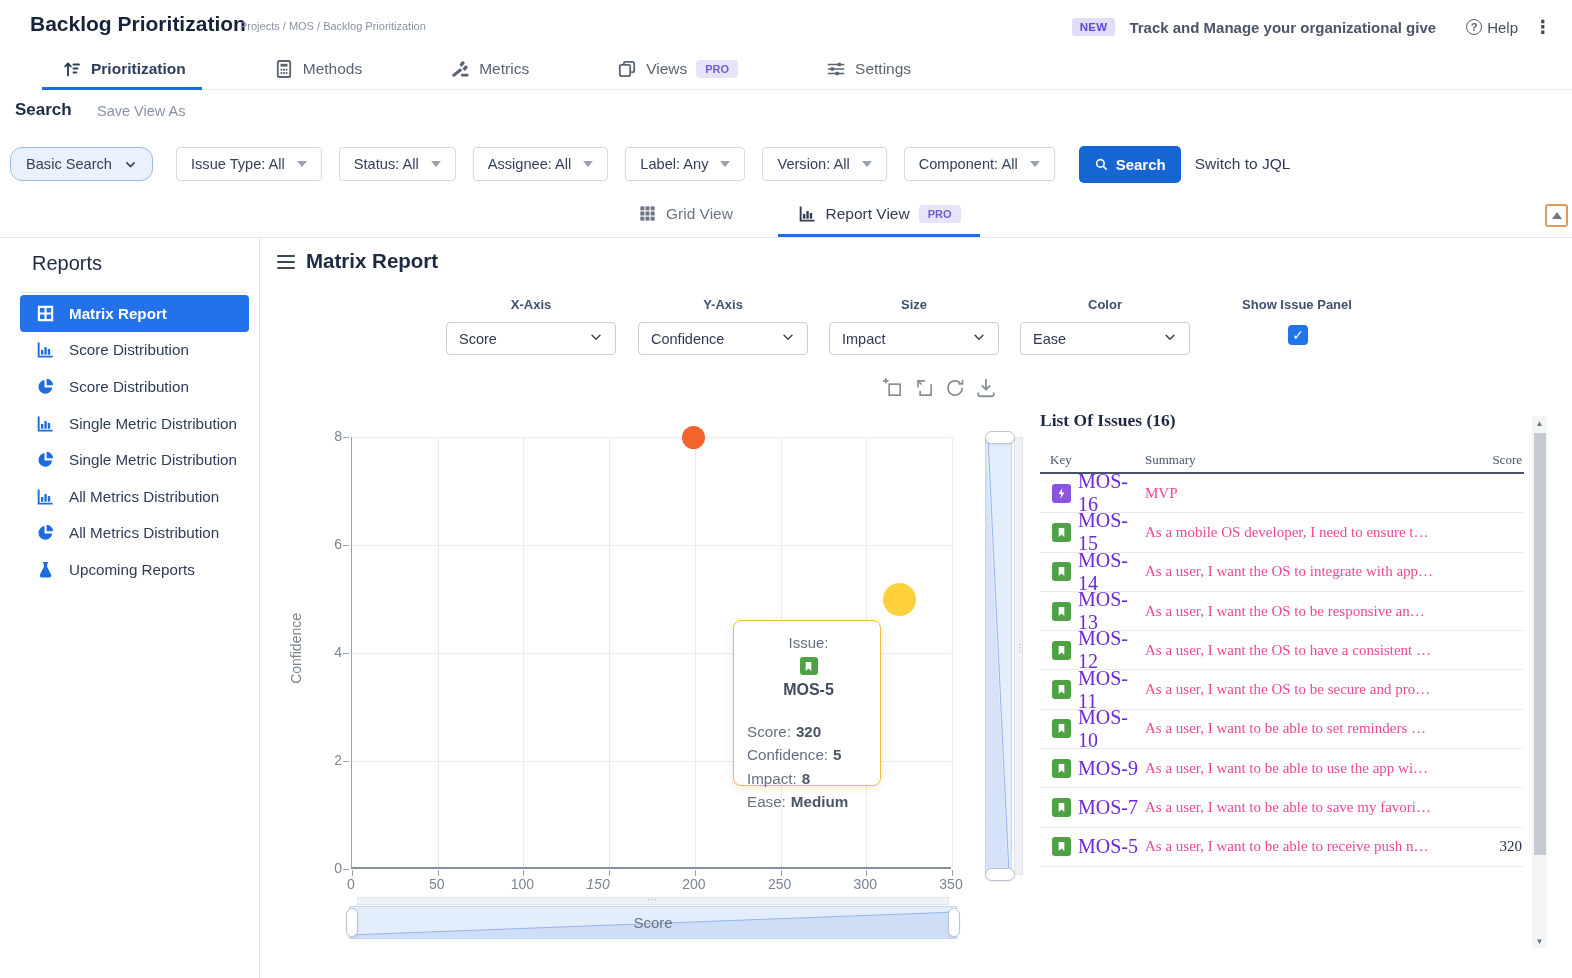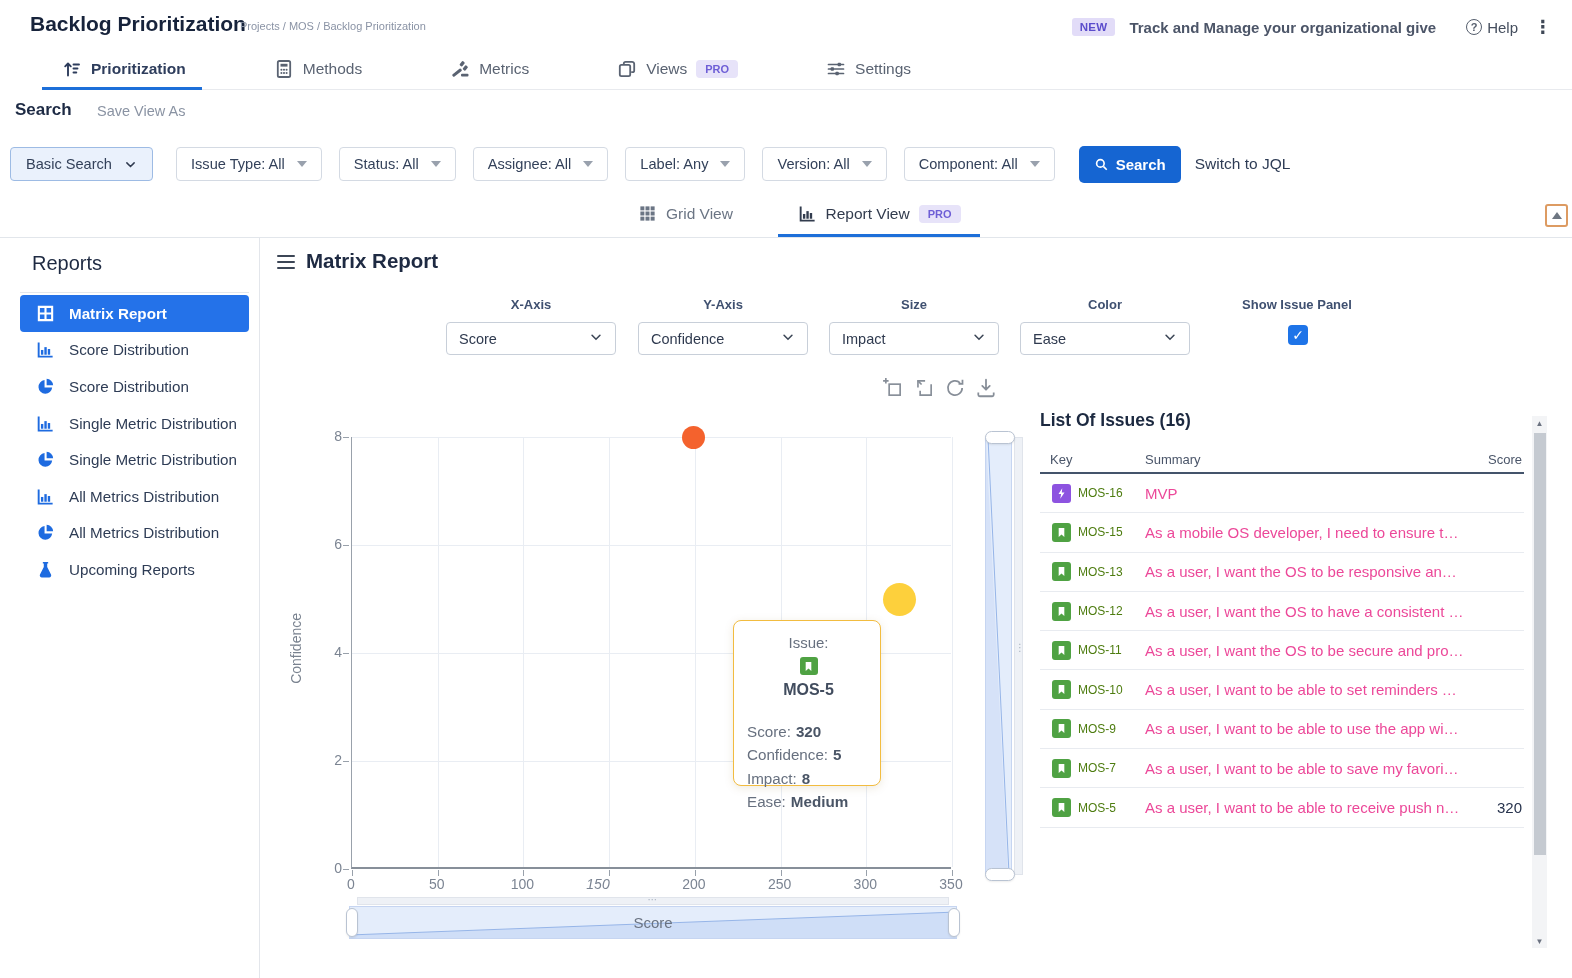--- a/index.html
+++ b/index.html
@@ -28,21 +28,21 @@
   .nav-tab.active { color:#2e3d5c; font-weight:bold; }
   .nav-tab.active::after { content:""; position:absolute; left:-20px; right:-16px; bottom:-1px; height:3px; background:#1d6fd9; }
   .pro-badge { background:#e7e3f9; color:#6e5ed6; font-size:11px; font-weight:bold; padding:3px 9px; border-radius:4px; }
 
   
   .search-title { position:absolute; left:15px; top:100px; font-size:17px; font-weight:bold; color:#1d2a44; }
   .save-view { position:absolute; left:97px; top:103px; font-size:14.5px; color:#8a93a3; cursor:pointer; }
 
   
   .filterrow { position:absolute; left:10px; top:145px; right:0; height:38px; display:flex; align-items:center; }
-  .basic-chip { display:inline-flex; align-items:center; gap:12px; height:34px; padding:0 15px; background:#eaf1fc; border:1px solid #9dbbe4; border-radius:4px; font-size:14.6px; color:#33415a; margin-right:23px; cursor:pointer; }
+  .basic-chip { display:inline-flex; align-items:center; gap:12px; height:34px; padding:0 15px; background:#eaf1fc; border:1px solid #9dbbe4; border-radius:12px; font-size:14.6px; color:#33415a; margin-right:23px; cursor:pointer; }
   .basic-chip svg { width:13px; height:13px; color:#2f3a4f; }
   #filter-chips { display:flex; align-items:center; }
   .chip { display:inline-flex; align-items:center; gap:12px; height:34px; padding:0 14px; background:#fff; border:1px solid #d4dae3; border-radius:4px; font-size:14.6px; color:#33415a; margin-right:17px; cursor:pointer; }
   .tri { width:0; height:0; border-left:5px solid transparent; border-right:5px solid transparent; border-top:6px solid #99a1ad; }
   .search-btn { display:inline-flex; align-items:center; gap:7px; height:37px; padding:0 15px; background:#1565d2; color:#fff; font-size:15px; font-weight:bold; border:none; border-radius:5px; margin-left:7px; cursor:pointer; }
   .search-btn svg { width:15px; height:15px; }
   .jql { font-size:15.5px; color:#2e3c55; margin-left:14px; cursor:pointer; }
 
   
   .viewtabs { position:absolute; left:0; top:190px; right:0; height:48px; border-bottom:1px solid #e2e6eb; }
@@ -118,29 +118,29 @@
 
   .hslider { position:absolute; left:349px; top:897px; width:608px; height:42px; }
   .hslider .htrack { position:absolute; left:8px; right:8px; top:0; height:8px; background:#eef1f6; border:1px solid #e0e4eb; }
   .grip-h { position:absolute; left:0; right:0; top:-2px; text-align:center; font-size:10px; color:#aab3c0; letter-spacing:1px; line-height:8px; }
   .hslider svg { position:absolute; left:0; top:9px; }
   .h-label { position:absolute; left:0; right:0; top:9px; height:33px; display:flex; align-items:center; justify-content:center; font-size:15px; color:#6a7382; pointer-events:none; }
   .h-handle { position:absolute; top:11px; width:12px; height:29px; border-radius:6px; background:#fff; border:1px solid #b9c3d2; box-shadow:0 1px 2px rgba(0,0,0,.08); cursor:ew-resize; }
   .h-handle.left { left:-3px; } .h-handle.right { right:-3px; }
 
   
-  .ipanel { position:absolute; left:1040px; top:410px; width:484px; }
+  .ipanel { position:absolute; left:1040px; top:410px; width:484px;font-family:Liberation Serif, serif; }
   .ipanel-title { font-size:17.5px; font-weight:bold; color:#1c2940; }
   .ihead { display:flex; align-items:center; height:27px; margin-top:16px; border-bottom:2px solid #44546b; font-size:13px; color:#4a5569; }
   .ihead .hc-key { width:105px; padding-left:10px; }
   .ihead .hc-sum { flex:1; }
   .ihead .hc-score { width:58px; text-align:right; padding-right:2px; }
   .irow { display:flex; align-items:center; height:39.3px; border-bottom:1px solid #e8ebf0; background:#fff; }
   .cell-key { width:105px; display:flex; align-items:center; gap:7px; padding-left:12px; }
-  .key-link { font-size:12px; color:#4d7c0f; text-decoration:none; cursor:pointer; }
+  .key-link { font-size:20px; color:#6d28d9; text-decoration:none; cursor:pointer; }
   .cell-sum { flex:1; font-size:15px; color:#ec4899; white-space:nowrap; overflow:hidden; }
   .cell-score { width:58px; text-align:right; padding-right:2px; font-size:15px; color:#27334d; }
 
   .scrollbar { position:absolute; left:1532px; top:416px; width:15px; height:532px; background:#f3f4f6; }
   .sb-btn { position:absolute; left:0; width:15px; height:14px; display:flex; align-items:center; justify-content:center; font-size:8px; color:#6b7280; cursor:pointer; }
   .sb-up { top:0; } .sb-down { bottom:0; }
   .sb-thumb { position:absolute; left:1.5px; top:17px; width:12px; height:422px; background:#c5cad1; cursor:grab; }
 </style>
 </head>
 <body>
@@ -577,20 +577,32 @@
           <div class="cell-sum">As a mobile OS developer, I need to ensure t…</div>
           <div class="cell-score"></div>
         </div>
         <div class="irow">
           <div class="cell-key">
             <span class="type-icon story">
               <svg viewBox="0 0 16 16">
                 <path d="M5 3.2h6v9.6L8 10.2l-3 2.6z" fill="#fff"></path>
               </svg>
             </span>
+            <a class="key-link">MOS-14</a>
+          </div>
+          <div class="cell-sum">As a user, I want the OS to integrate with app…</div>
+          <div class="cell-score"></div>
+        </div>
+        <div class="irow">
+          <div class="cell-key">
+            <span class="type-icon story">
+              <svg viewBox="0 0 16 16">
+                <path d="M5 3.2h6v9.6L8 10.2l-3 2.6z" fill="#fff"></path>
+              </svg>
+            </span>
             <a class="key-link">MOS-13</a>
           </div>
           <div class="cell-sum">As a user, I want the OS to be responsive an…</div>
           <div class="cell-score"></div>
         </div>
         <div class="irow">
           <div class="cell-key">
             <span class="type-icon story">
               <svg viewBox="0 0 16 16">
                 <path d="M5 3.2h6v9.6L8 10.2l-3 2.6z" fill="#fff"></path>

